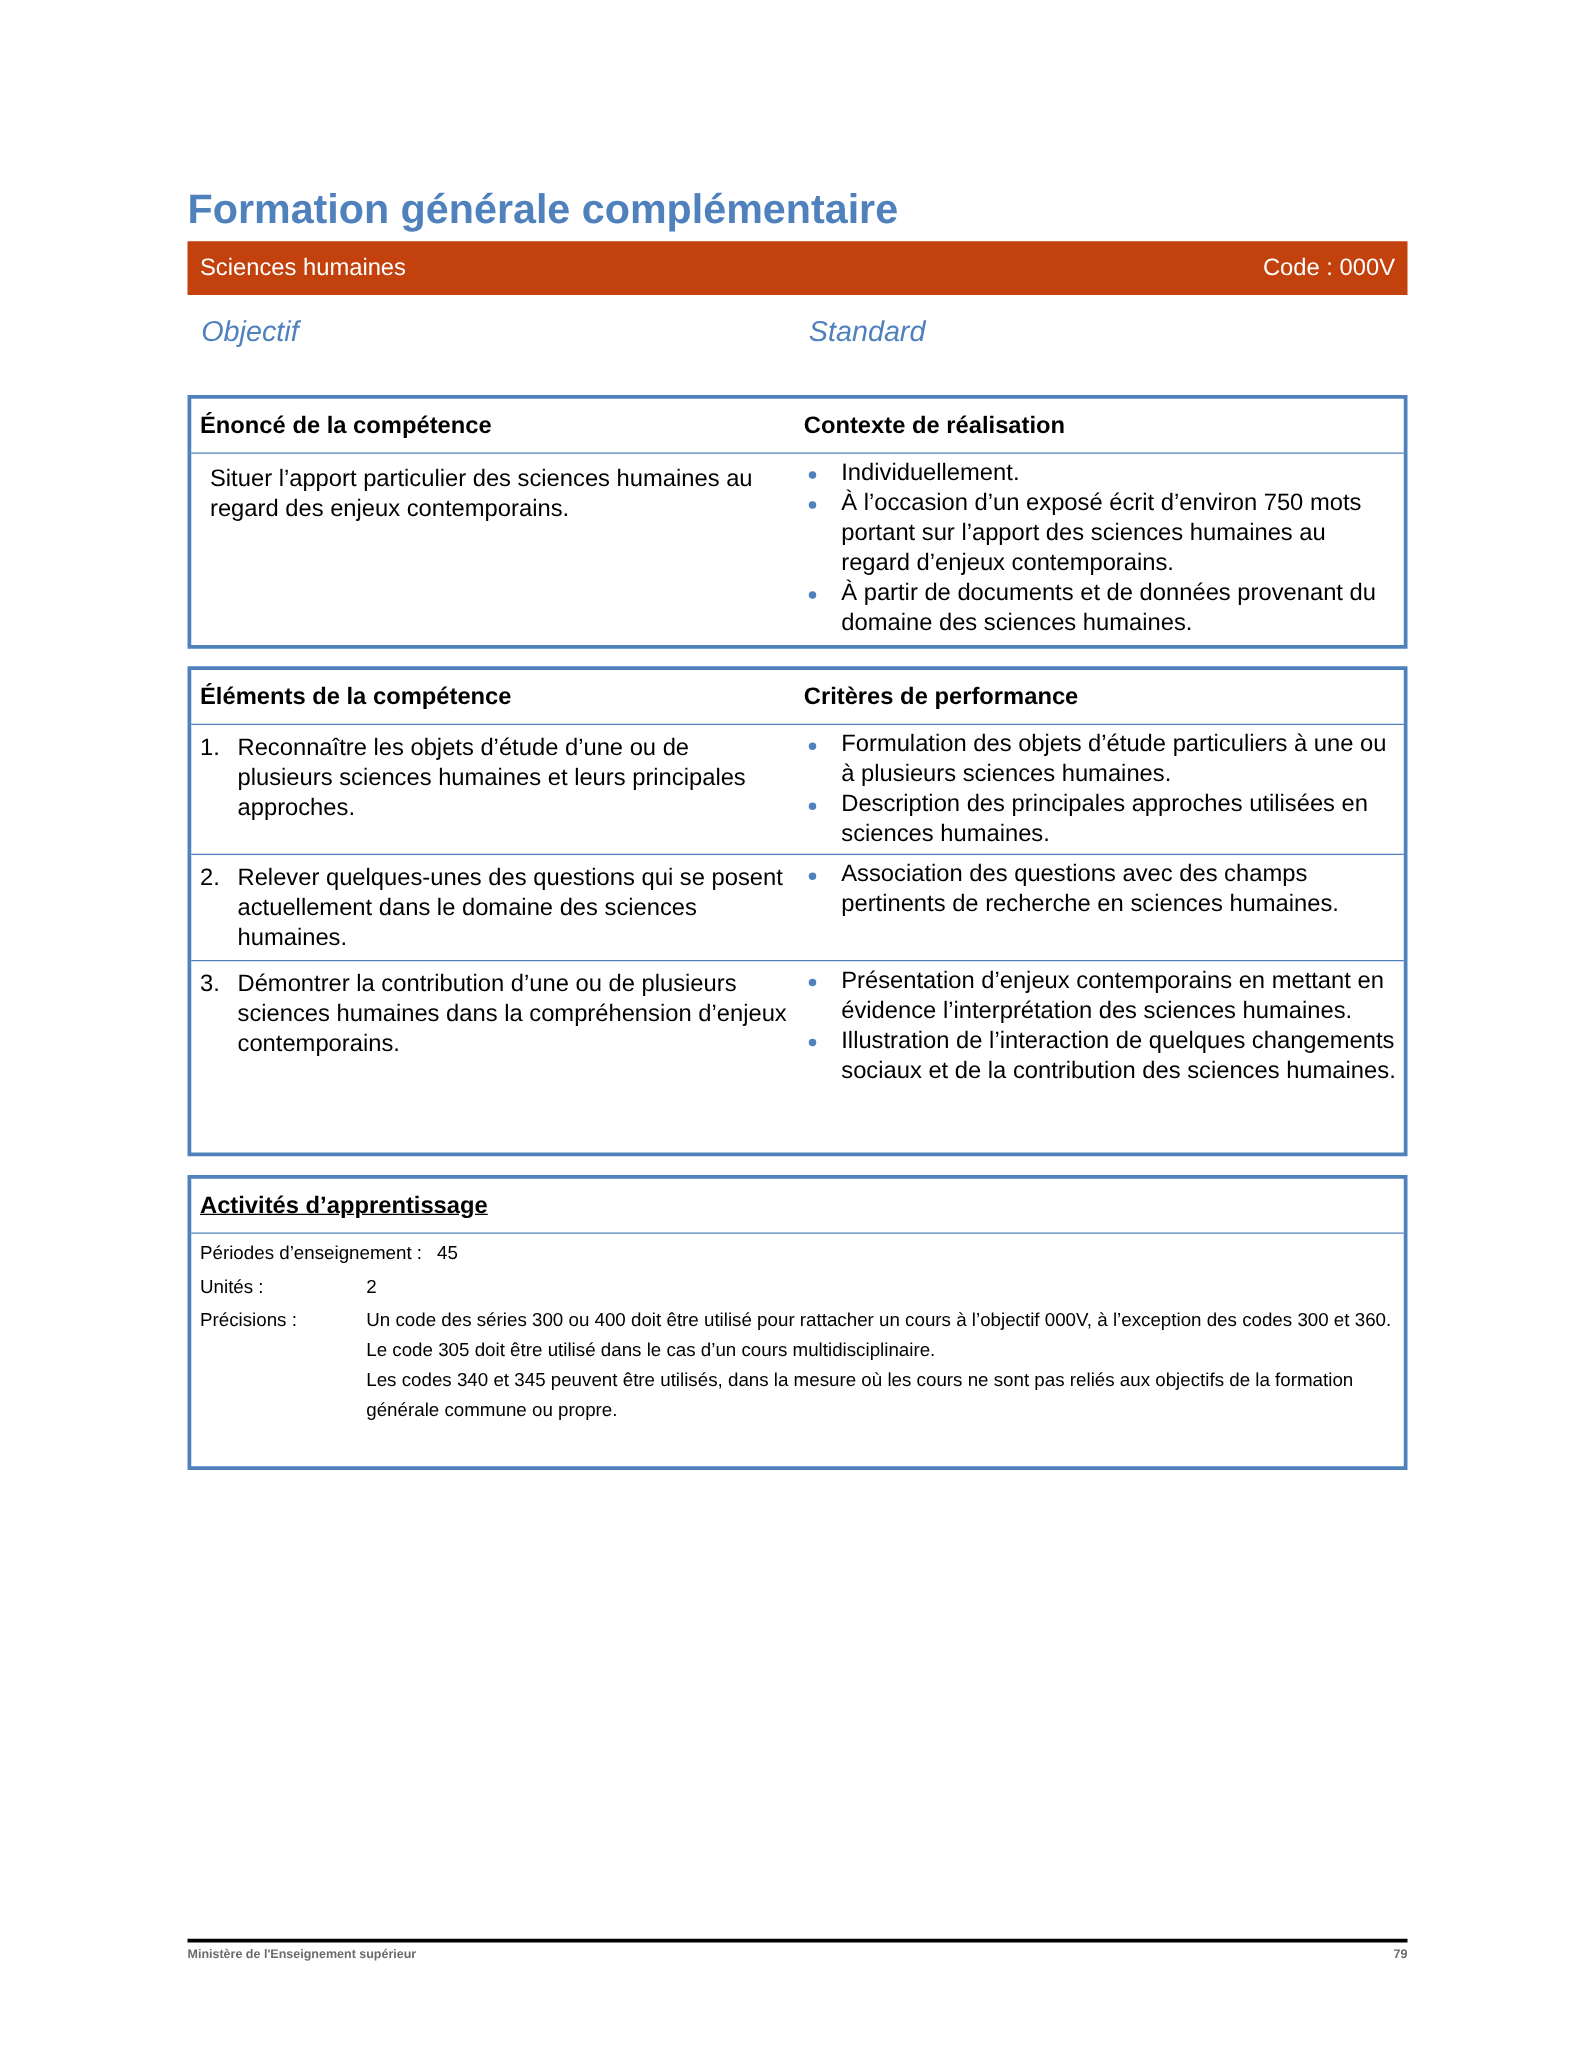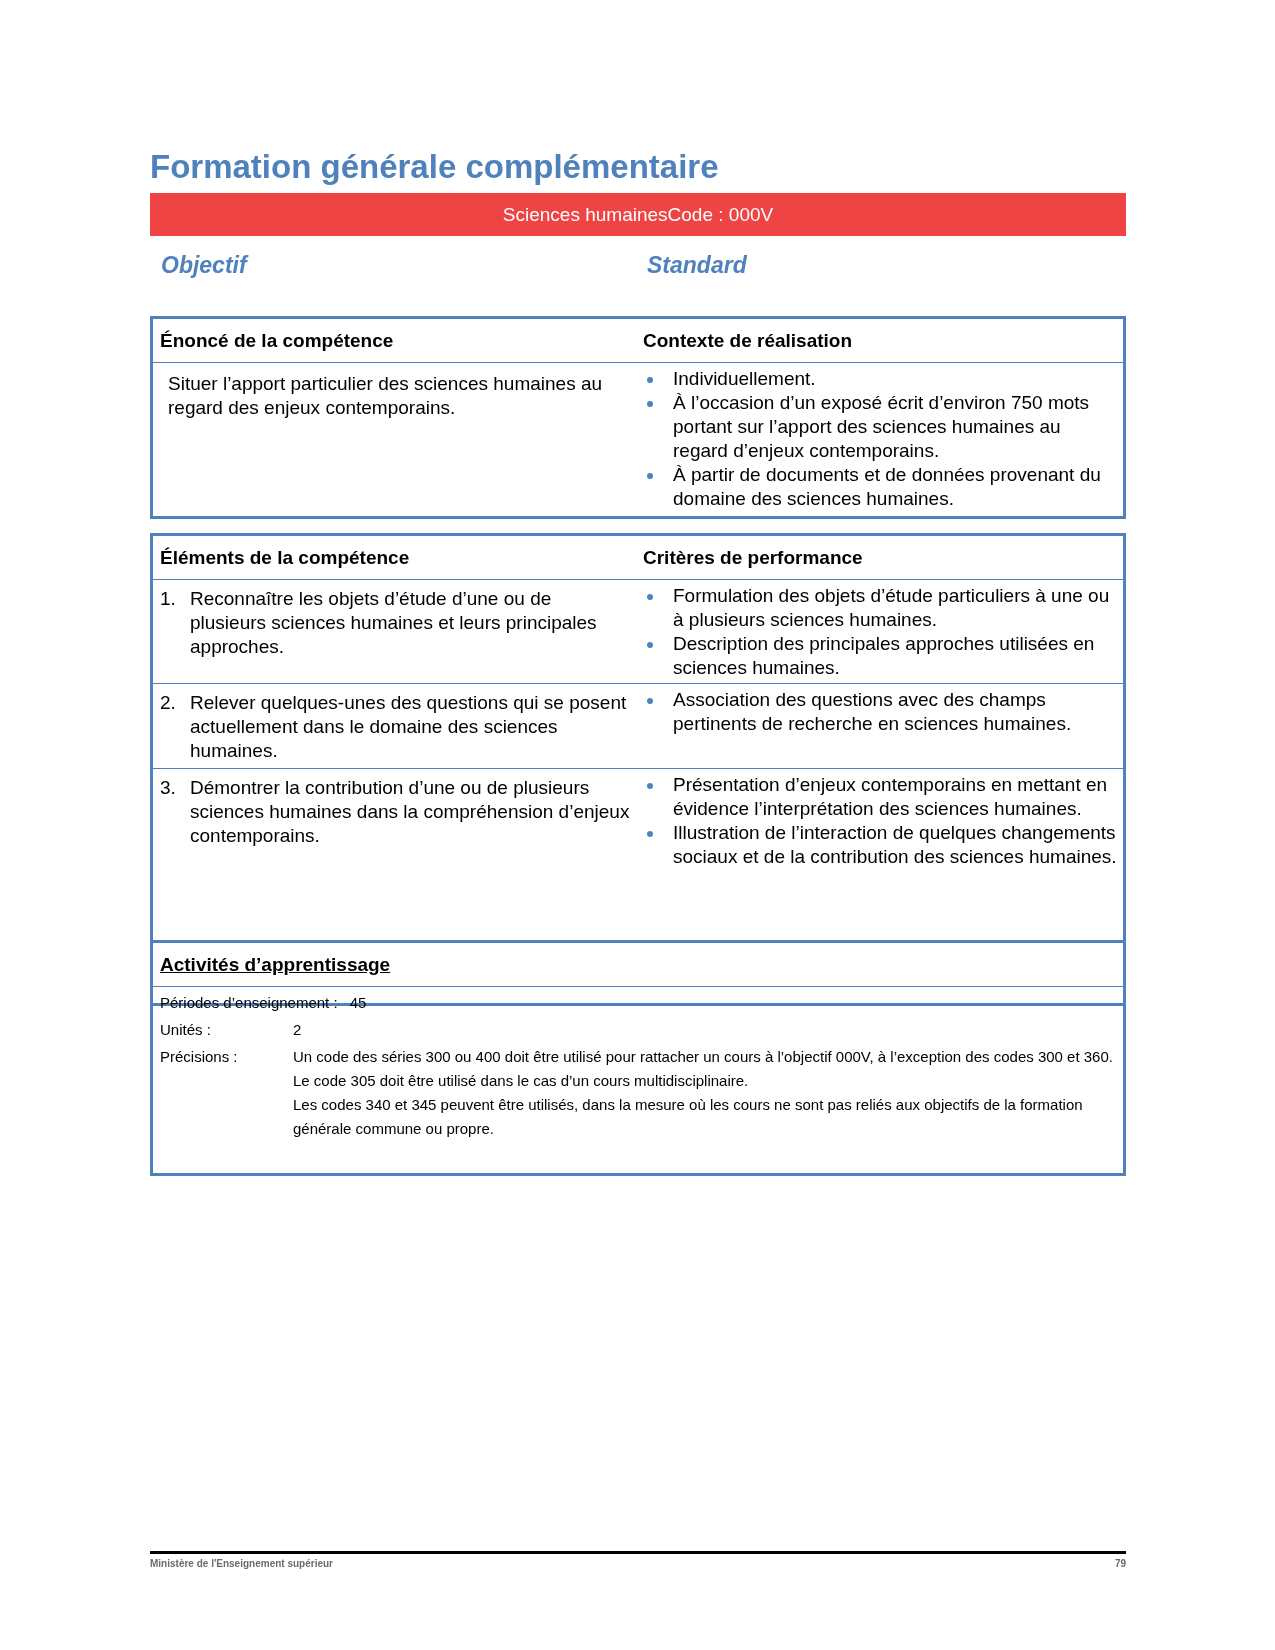--- a/index.html
+++ b/index.html
@@ -7,27 +7,27 @@
     width: 1275px; height: 1650px; position: relative; overflow: hidden;
     font-family: "Liberation Sans", sans-serif; color: #000;
   }
   .content { position: absolute; left: 150px; top: 0; width: 976px; }
   .page-title {
     position: absolute; top: 148px; left: 0;
     font-size: 33px; font-weight: bold; color: #4F81BD; white-space: nowrap;
   }
   .banner {
     position: absolute; top: 193px; left: 0; width: 976px; height: 43px;
-    background: #ef4444; color: #fff; font-size: 19px;
-    display: flex; justify-content: center; align-items: center;
+    background: #c2410c; color: #fff; font-size: 19px;
+    display: flex; justify-content: space-between; align-items: center;
     box-sizing: border-box; padding: 0 10px;
   }
   .subheads { position: absolute; top: 252px; left: 0; width: 976px; height: 30px; }
   .subhead {
-    position: absolute; top: 0; font-size: 23px; font-weight: bold; font-style: italic; color: #4F81BD;
+    position: absolute; top: 0; font-size: 23px; font-weight: normal; font-style: italic; color: #4F81BD;
   }
   .subhead.left { left: 11px; }
   .subhead.right { left: 497px; }
 
   .box {
     position: absolute; left: 0; width: 976px; box-sizing: border-box;
     border: 3px solid #4F81BD;
     margin-top: 16px;
   }
   .box .hdr {
@@ -86,21 +86,21 @@
       <div class="col-r">
         <ul class="bullets">
           <li><span class="dot"></span><span>Individuellement.</span></li>
           <li><span class="dot"></span><span>À l’occasion d’un exposé écrit d’environ 750 mots portant sur l’apport des sciences humaines au regard d’enjeux contemporains.</span></li>
           <li><span class="dot"></span><span>À partir de documents et de données provenant du domaine des sciences humaines.</span></li>
         </ul>
       </div>
     </div>
   </div>
 
-  <div class="box" style="top:517px;height:473px;">
+  <div class="box" style="top:517px;height:392px;">
     <div class="hdr">
       <div class="col-l">Éléments de la compétence</div>
       <div class="col-r">Critères de performance</div>
     </div>
 
     <div class="row" style="height:103px;">
       <div class="col-l">
         <div class="numitem">
           <span class="num">1.</span>
           <span>Reconnaître les objets d’étude d’une ou de plusieurs sciences humaines et leurs principales approches.</span>

